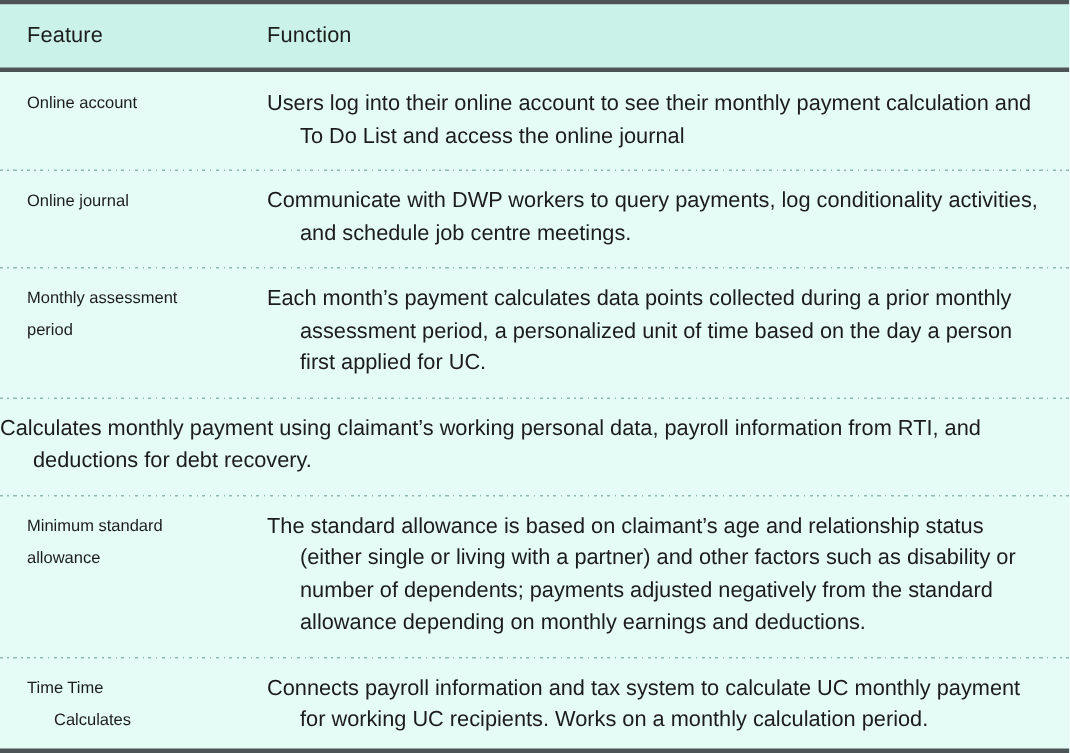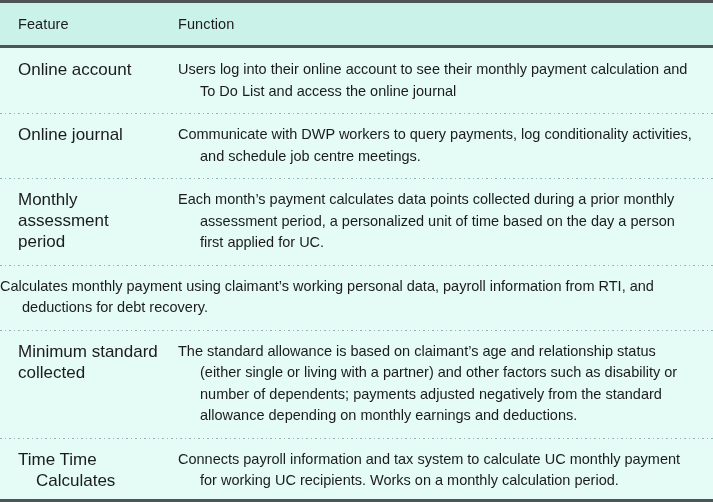--- a/index.html
+++ b/index.html
@@ -79,21 +79,21 @@
       #8fb8b2 5px, #8fb8b2 6px,
       transparent 6px, transparent 9px
     );
   }
 
   .cell-feature {
     width: 178px;
     box-sizing: border-box;
     padding-left: 18px;
     padding-right: 8px;
-    font-size: 17px;
+    font-size: 11px;
     line-height: 21px;
     color: #1c1c1c;
     text-indent: 0;
   }
   .cell-feature .line2 {
     display: block;
     padding-left: 18px;
   }
   .cell-feature.center2 .line2 {
     padding-left: 0;
@@ -160,21 +160,21 @@
 
     <div class="row">
       <div class="cell-function">
         <p>Calculates monthly payment using claimant’s working personal data, payroll information from RTI, and deductions for debt recovery.</p>
       </div>
     </div>
 
     <div class="row">
       <div class="cell-feature center2">
         <span>Minimum standard</span>
-        <span class="line2">collected</span>
+        <span class="line2">allowance</span>
       </div>
       <div class="cell-function">
         <p>The standard allowance is based on claimant’s age and relationship status (either single or living with a partner) and other factors such as disability or number of dependents; payments adjusted negatively from the standard allowance depending on monthly earnings and deductions.</p>
       </div>
     </div>
 
     <div class="row">
       <div class="cell-feature">
         <span>Time Time</span>
         <span class="line2">Calculates</span>

